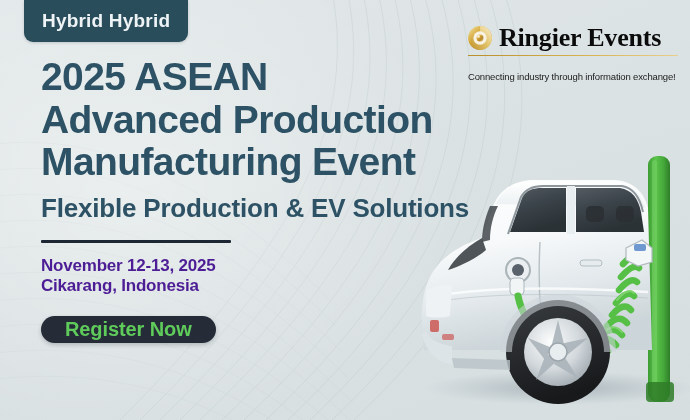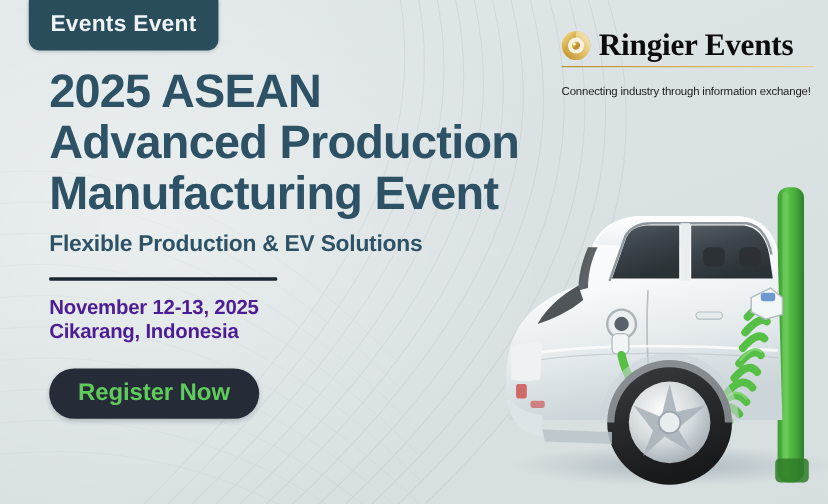--- a/index.html
+++ b/index.html
@@ -113,21 +113,21 @@
     font-weight: bold;
     line-height: 1.09;
     letter-spacing: -0.6px;
     margin: 0;
   }
   .headline .hl-line { display: block; white-space: nowrap; }
 
   .subhead {
     margin-top: 9px;
     color: #2d5265;
-    font-size: 19px;
+    font-size: 26px;
     font-weight: bold;
     letter-spacing: -0.2px;
     white-space: nowrap;
   }
 
   .divider {
     margin-top: 16px;
     width: 190px;
     height: 3px;
     background: #1d2633;
@@ -142,21 +142,21 @@
     line-height: 1.22;
     letter-spacing: -0.2px;
   }
   .dateline span { display: block; white-space: nowrap; }
 
   .cta {
     margin-top: 19px;
     display: inline-flex;
     align-items: center;
     justify-content: center;
-    height: 42px;
+    height: 27px;
     padding: 0 24px;
     background: #262b38;
     border: none;
     border-radius: 21px;
     cursor: pointer;
     box-shadow: 0 2px 4px rgba(20,30,40,0.22);
   }
   .cta-text {
     color: #5ecb5a;
     font-size: 20px;
@@ -339,21 +339,21 @@
       <path d="M138 218 l 24 10 -7 12 Z"></path>
     </g>
     <circle cx="168" cy="232" r="9" fill="#e8edf0" stroke="#9ba5ab" stroke-width="1.5"></circle>
 
     <path d="M110 232 a 58 58 0 0 1 116 0 l -12 0 a 46 46 0 0 0 -92 0 Z" fill="#cdd6da" opacity="0.55"></path>
 
     <path d="M62 238 L 120 240 L 120 250 L 64 248 Z" fill="#b9c3c8" opacity="0.8"></path>
   </svg>
 
   <div class="badge">
-    <span class="badge-text">Events Event</span>
+    <span class="badge-text">Hybrid Hybrid</span>
   </div>
 
   <div class="logo">
     <div class="logo-row">
       <svg class="logo-mark" viewBox="0 0 40 40">
         <defs>
           <linearGradient id="goldA" x1="0" y1="0" x2="1" y2="1">
             <stop offset="0%" stop-color="#f6e6a8"></stop>
             <stop offset="35%" stop-color="#d6ab3e"></stop>
             <stop offset="65%" stop-color="#b9862a"></stop>

